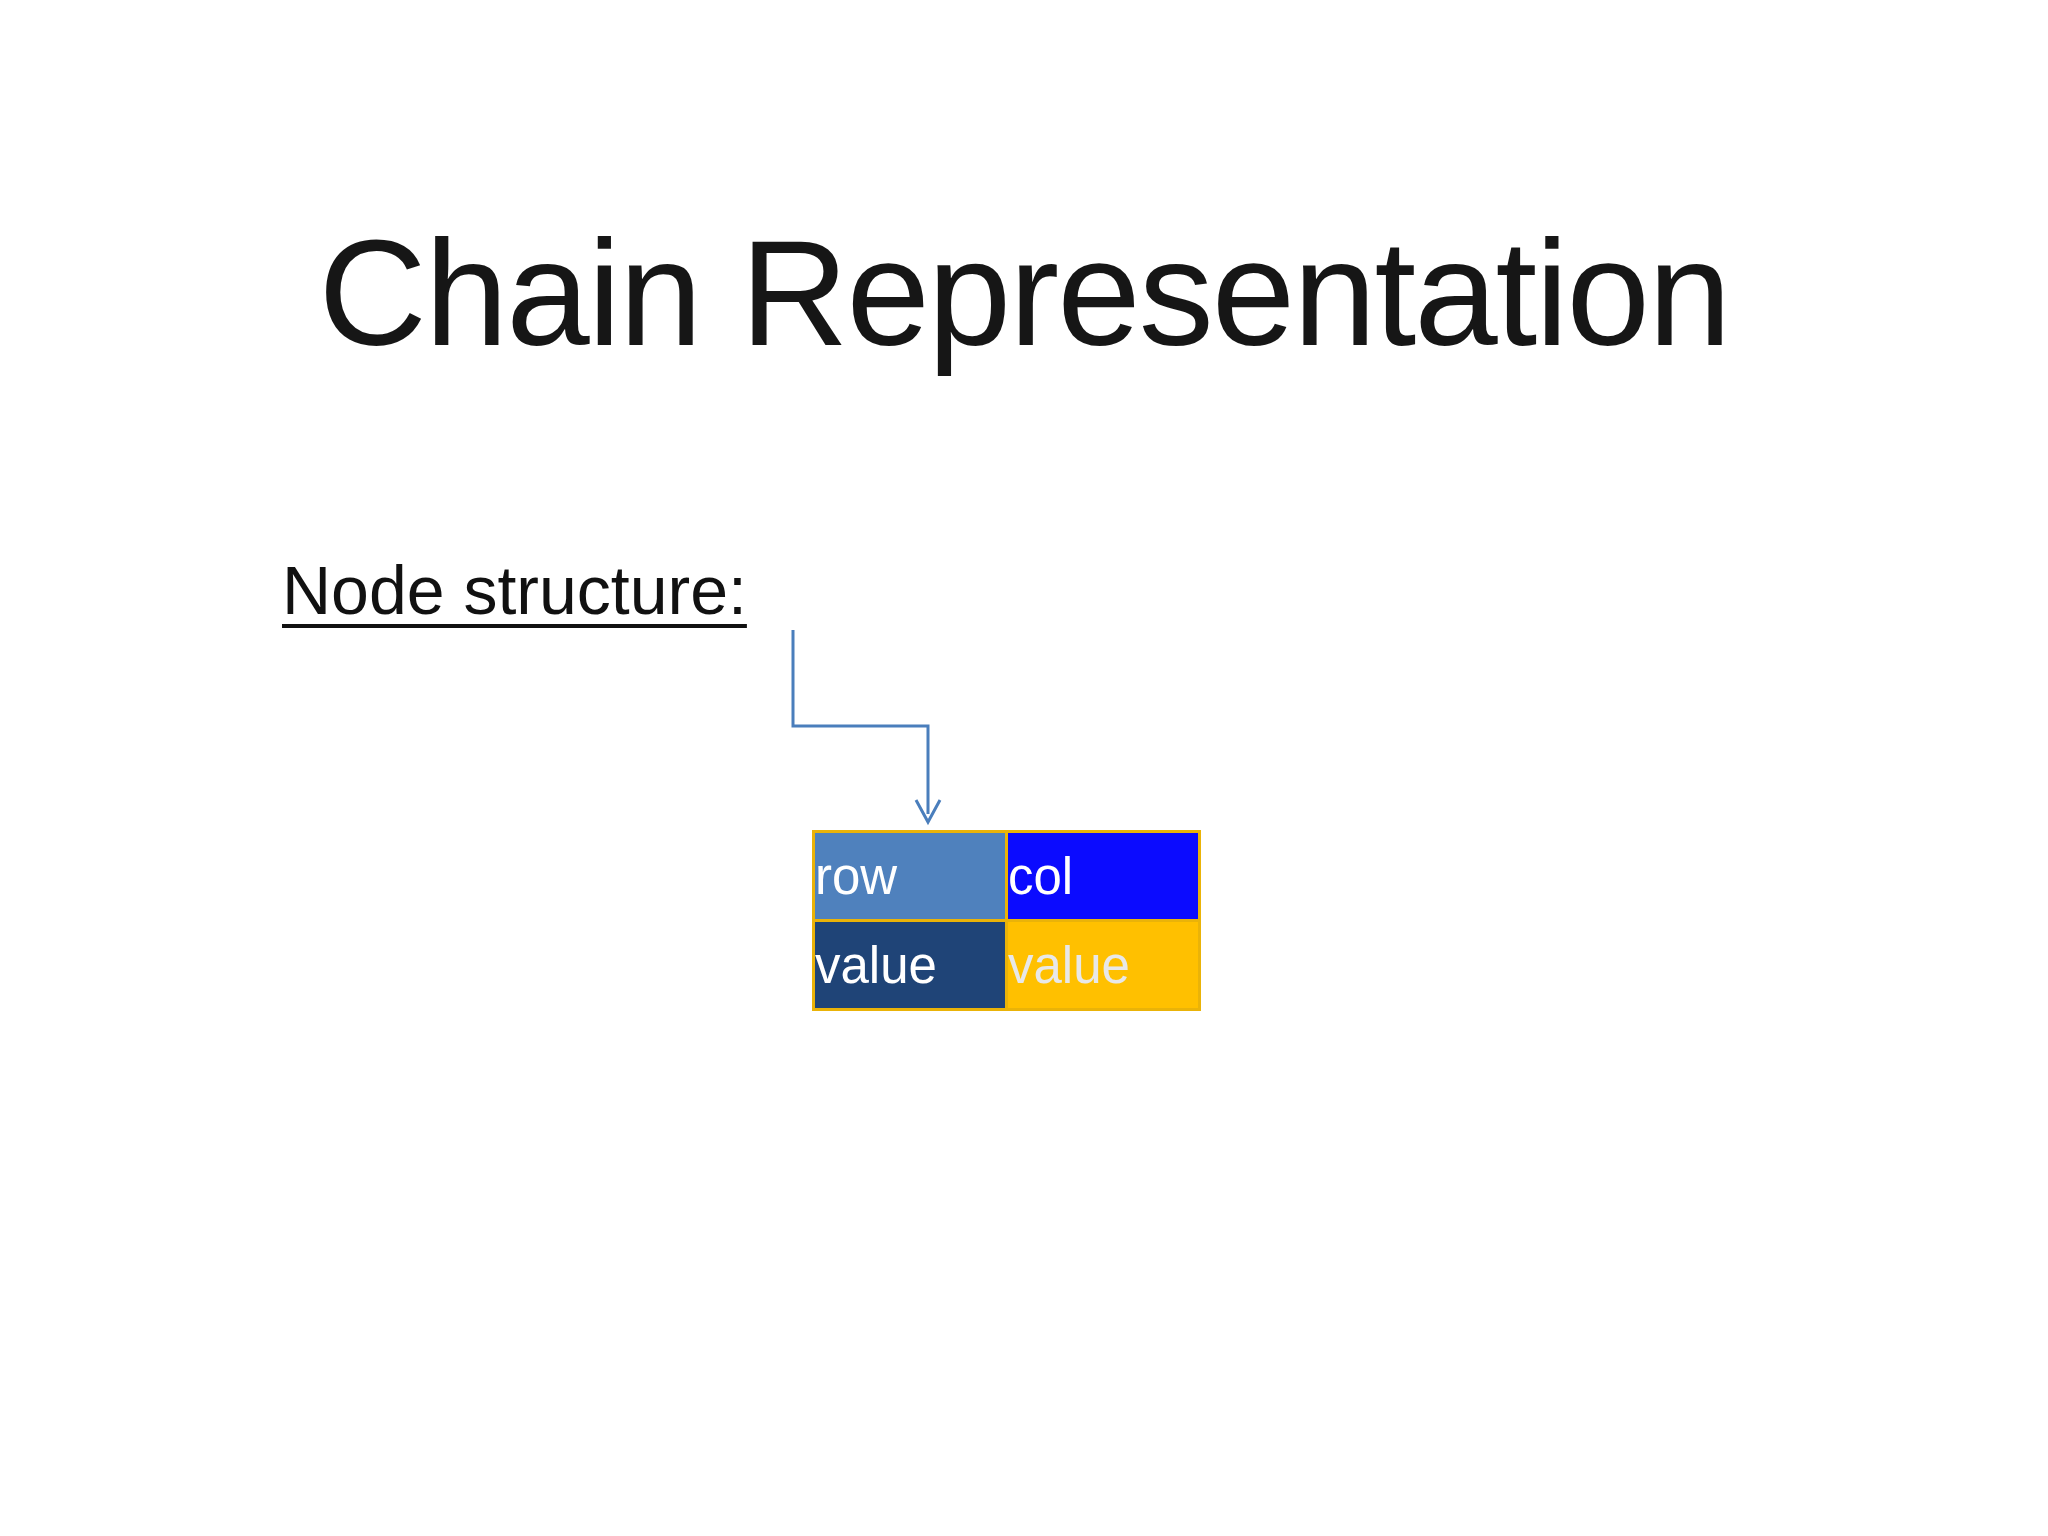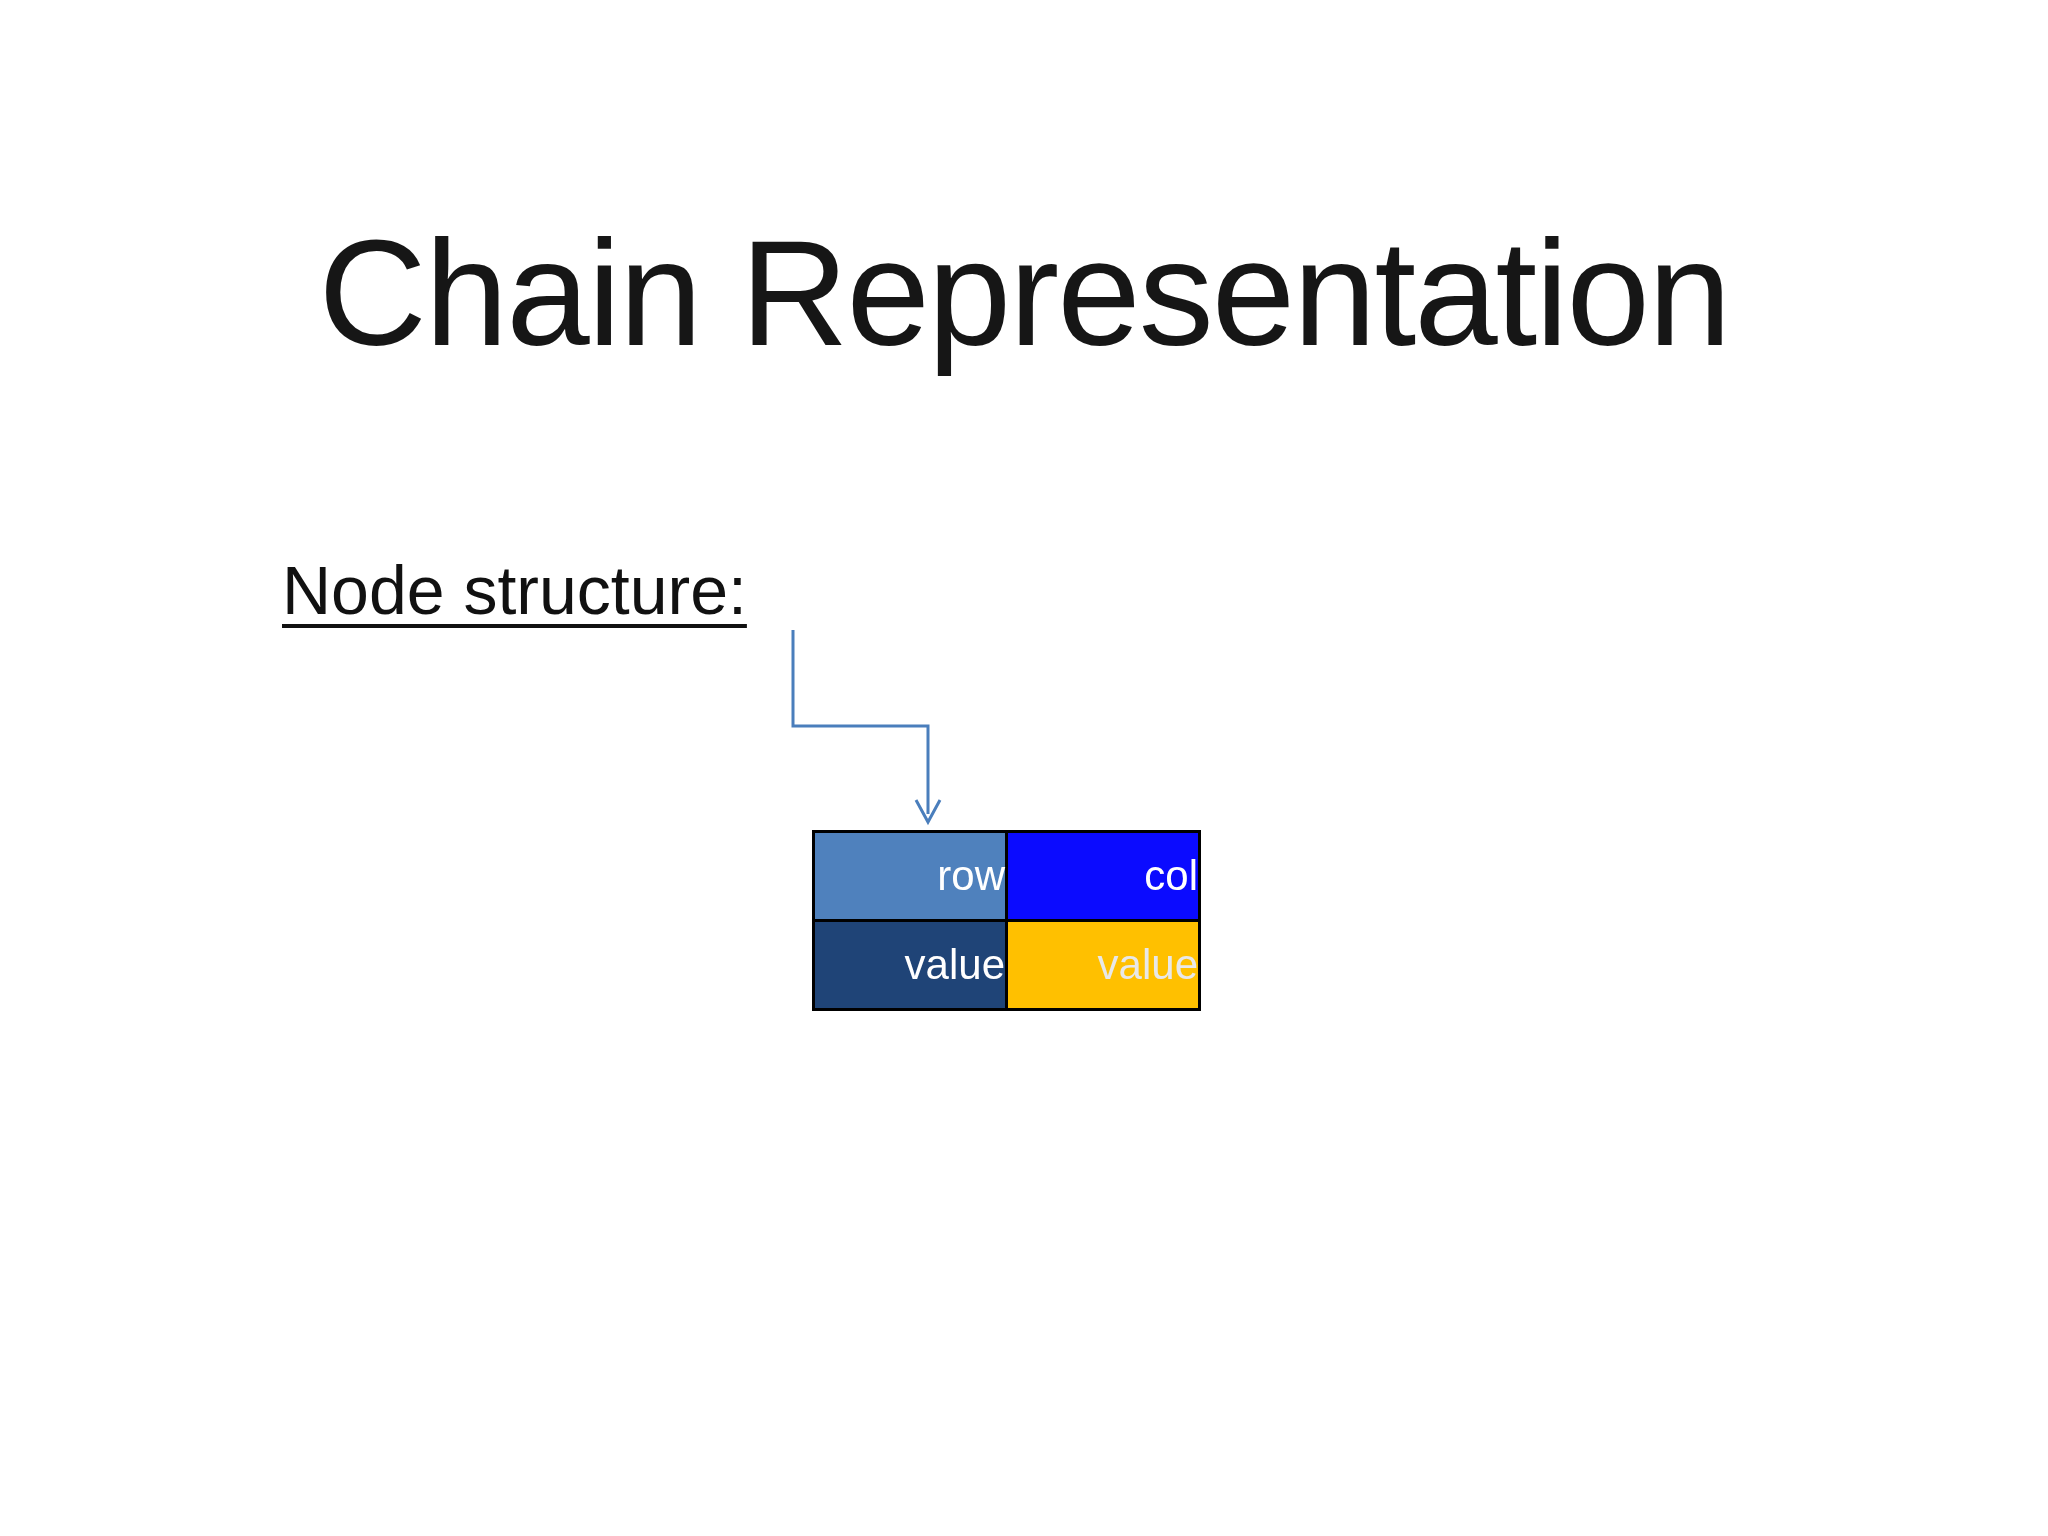--- a/index.html
+++ b/index.html
@@ -50,24 +50,24 @@
   }
   .node-table {
     position: absolute;
     left: 812px;
     top: 830px;
     border-collapse: collapse;
   }
   .node-table td {
     width: 190px;
     height: 86px;
-    border: 3px solid #000000;
-    text-align: right;
+    border: 3px solid #eab308;
+    text-align: left;
     vertical-align: middle;
-    font-size: 42px;
+    font-size: 51px;
     padding: 0;
     line-height: 1;
   }
 </style>
 </head>
 <body>
 
 <div class="slide">
 
   <h1 class="title">Chain Representation</h1>

